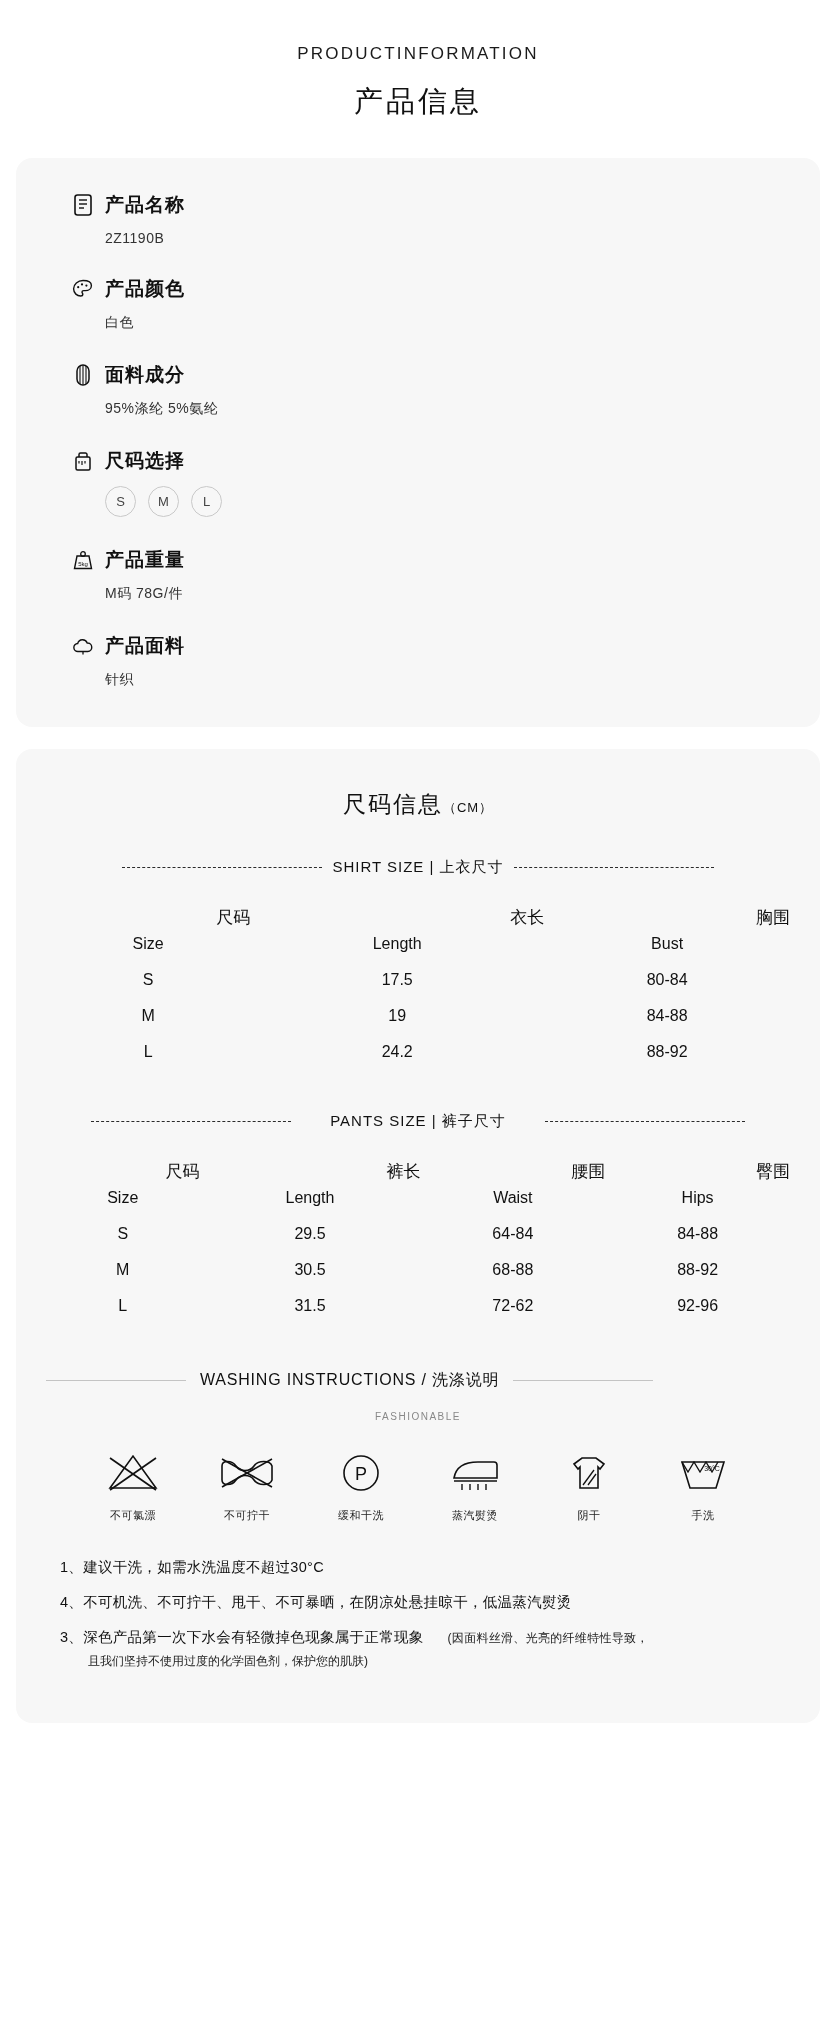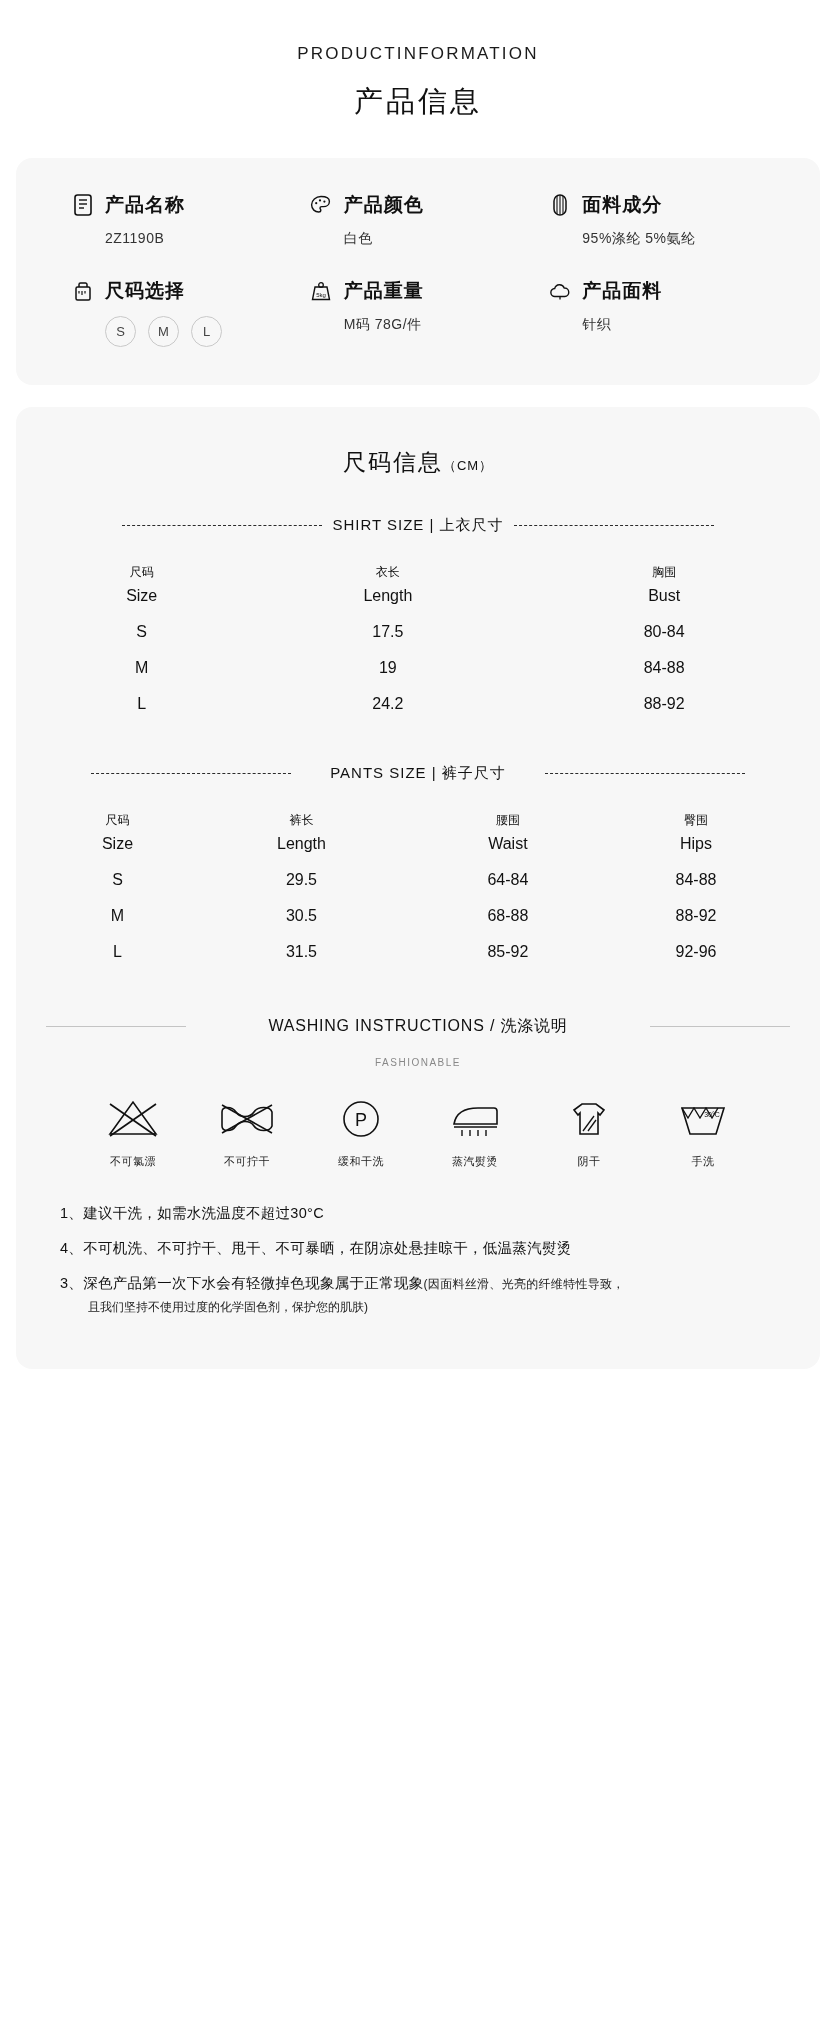--- a/index.html
+++ b/index.html
@@ -30,21 +30,21 @@
 
   
   .info-card {
     margin: 36px 16px 0 16px;
     background: #f7f7f7;
     border-radius: 16px;
     padding: 34px 44px 38px 44px;
   }
   .info-grid {
     display: grid;
-    grid-template-columns: 1fr 1fr 1fr;
+    grid-template-columns: 1fr;
     row-gap: 30px;
   }
   .info-block { padding-left: 10px; }
   .info-head {
     display: flex;
     align-items: center;
     gap: 10px;
   }
   .info-head .ititle {
     font-size: 19px;
@@ -121,32 +121,32 @@
     width: 100%;
     border-collapse: collapse;
     margin-top: 20px;
   }
   table.size-table td {
     text-align: center;
     padding: 9px 0;
     font-size: 16px;
     color: #111;
   }
-  table.size-table tr.hdr-cn td { font-size: 12px; padding-bottom: 6px; }
+  table.size-table tr.hdr-cn td { font-size: 17px; padding-bottom: 6px; text-align: right; }
   table.size-table tr.hdr-en td { font-size: 16px; padding-top: 0; }
 
   .shirt-table { width: 72%; margin: 20px auto 0 auto; }
   .pants-table { width: 94%; margin: 18px auto 0 auto; }
 
   
   .wash-head {
     margin-top: 46px;
     display: flex;
     align-items: center;
-    justify-content: space-between;
+    justify-content: flex-start;
     gap: 14px;
   }
   .wash-line { flex: 0 0 140px; border-top: 1px solid #c4c4c4; height: 0; }
   .wash-title { font-size: 16px; letter-spacing: .8px; color: #111; }
   .wash-sub {
     text-align: center;
     font-size: 10px;
     letter-spacing: 1.5px;
     color: #888;
     margin-top: 20px;
@@ -167,21 +167,21 @@
   }
 
   .notes { margin: 34px 14px 0 14px; }
   .note {
     font-size: 14.5px;
     color: #111;
     line-height: 1.5;
     margin-bottom: 13px;
     letter-spacing: .3px;
   }
-  .note .small { font-size: 12px; color: #222; }
+  .note .small { font-size: 12px; color: #222; margin-left: 24px; }
   .note-sub {
     font-size: 12px;
     color: #222;
     margin-left: 28px;
     margin-top: -8px;
     margin-bottom: 13px;
   }
   .spacer { height: 46px; }
 </style>
 </head>
@@ -361,21 +361,21 @@
       </tr>
       <tr>
         <td>M</td>
         <td>30.5</td>
         <td>68-88</td>
         <td>88-92</td>
       </tr>
       <tr>
         <td>L</td>
         <td>31.5</td>
-        <td>85-92</td>
+        <td>72-62</td>
         <td>92-96</td>
       </tr>
     </tbody>
       </table>
 
     <div class="wash-head">
       <span class="wash-line"></span>
       <span class="wash-title">WASHING INSTRUCTIONS / 洗涤说明</span>
       <span class="wash-line"></span>
     </div>

